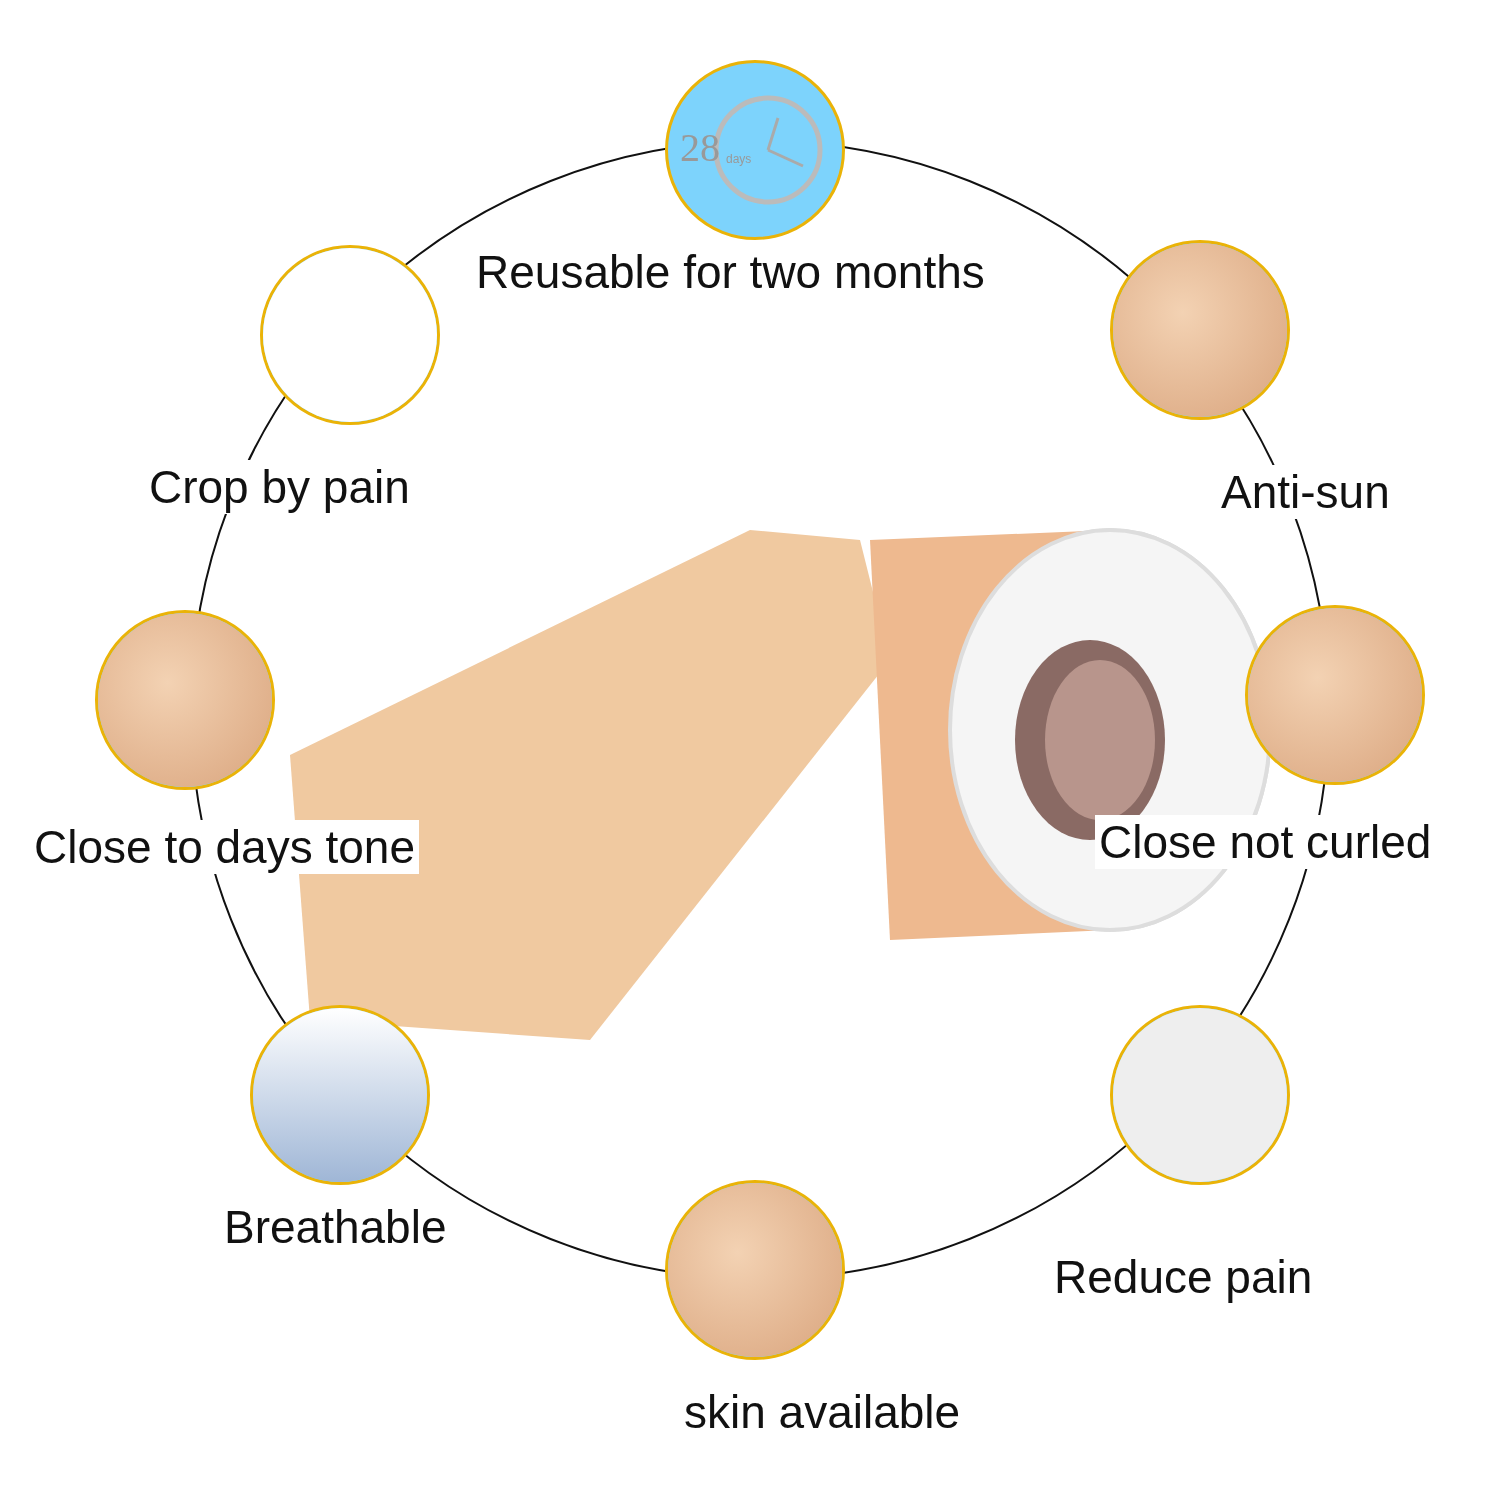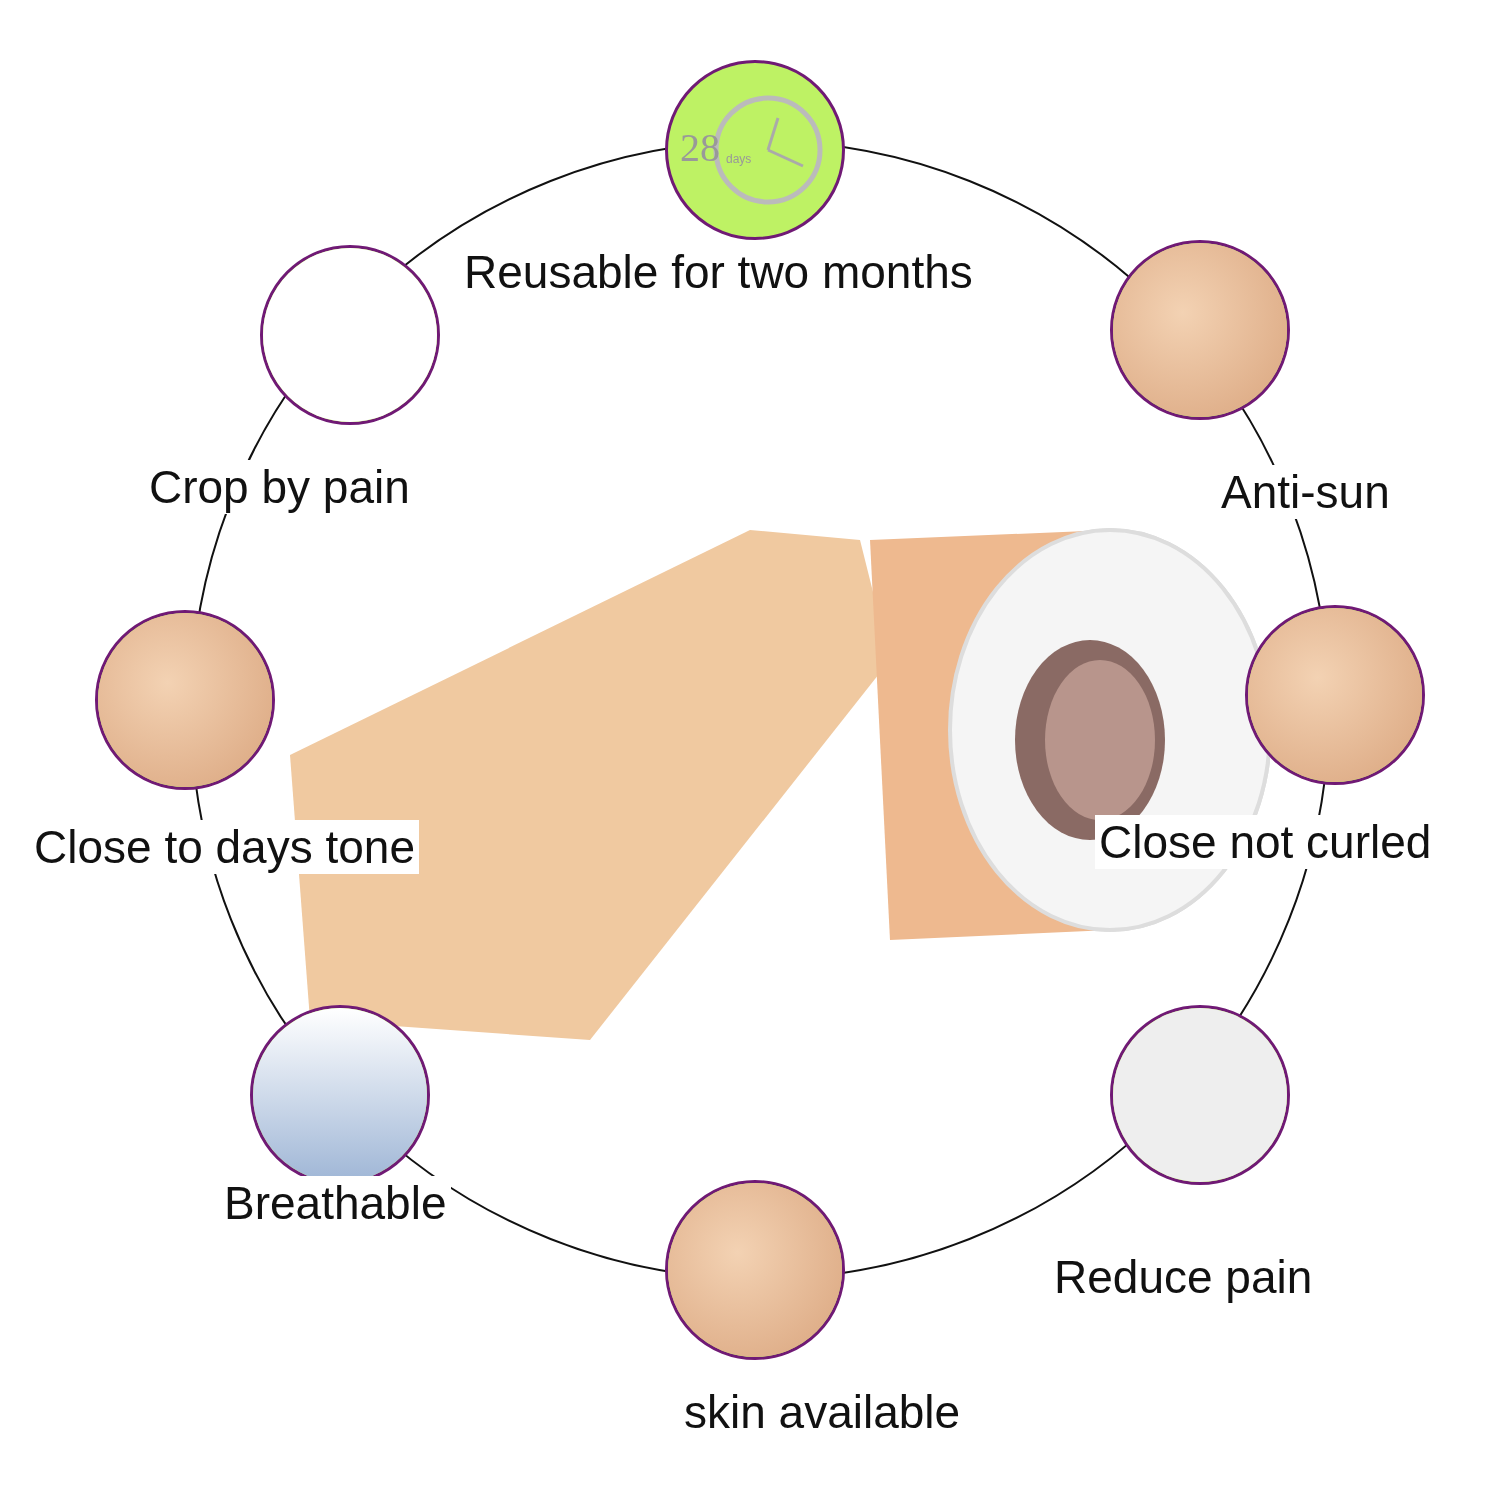--- a/index.html
+++ b/index.html
@@ -1,21 +1,21 @@
 <!DOCTYPE html>
 <html><head>
 <meta charset="utf-8">
 <style>
   html, body { margin:0; padding:0; background:#fff; }
   body { width:1500px; height:1500px; position:relative; overflow:hidden;
          font-family:"Liberation Sans", sans-serif; }
   .ring { position:absolute; left:190px; top:140px; width:1140px; height:1140px;
           border:2px solid #111; border-radius:50%; box-sizing:border-box; }
   .bubble { position:absolute; width:180px; height:180px; border-radius:50%;
-            border:3px solid #701a75; background:#bef264; overflow:hidden; box-sizing:border-box; }
+            border:3px solid #eab308; background:#7dd3fc; overflow:hidden; box-sizing:border-box; }
   .label { position:absolute; font-size:46px; color:#111; white-space:nowrap; background:#fff; padding:0 4px; }
   .skin { position:absolute; inset:0; background:radial-gradient(circle at 40% 40%, #f3d2b3, #d9a47d); }
   .roll { position:absolute; }
 </style>
 </head>
 <body>
 
 <div class="ring"></div>
 
 <svg class="roll" style="left:270px;top:500px" width="1000" height="560" viewBox="0 0 1000 560">
@@ -52,20 +52,20 @@
 <div class="bubble" style="left:250px;top:1005px">
     <div class="skin" style="background:linear-gradient(#fff,#9fb6d6)"></div>
   </div>
 <div class="bubble" style="left:95px;top:610px">
     <div class="skin"></div>
   </div>
 <div class="bubble" style="left:260px;top:245px">
     <div class="skin" style="background:#fff"></div>
   </div>
 
-<div class="label" style="left:460px;top:245px">Reusable for two months</div>
+<div class="label" style="left:472px;top:245px">Reusable for two months</div>
 <div class="label" style="left:1217px;top:465px">Anti-sun</div>
 <div class="label" style="left:1095px;top:815px">Close not curled</div>
 <div class="label" style="left:1050px;top:1250px">Reduce pain</div>
 <div class="label" style="left:680px;top:1385px">skin available</div>
-<div class="label" style="left:220px;top:1176px">Breathable</div>
+<div class="label" style="left:220px;top:1200px">Breathable</div>
 <div class="label" style="left:30px;top:820px">Close to days tone</div>
 <div class="label" style="left:145px;top:460px">Crop by pain</div>
 
 </body></html>

